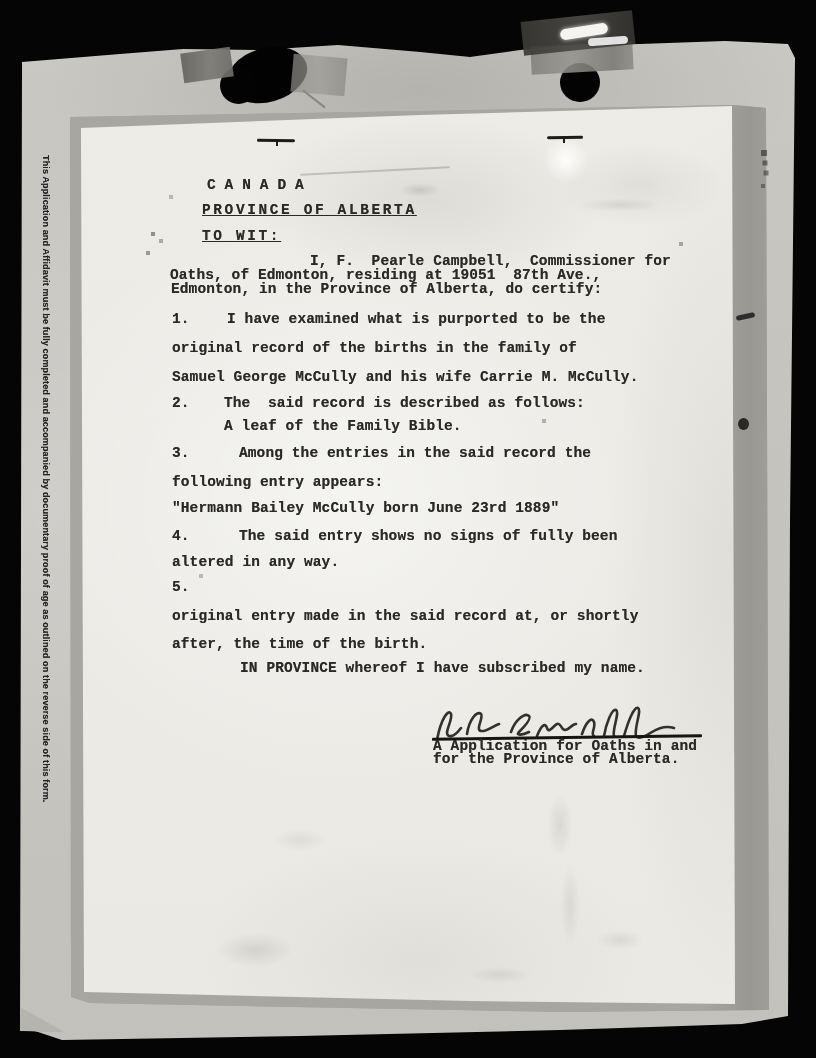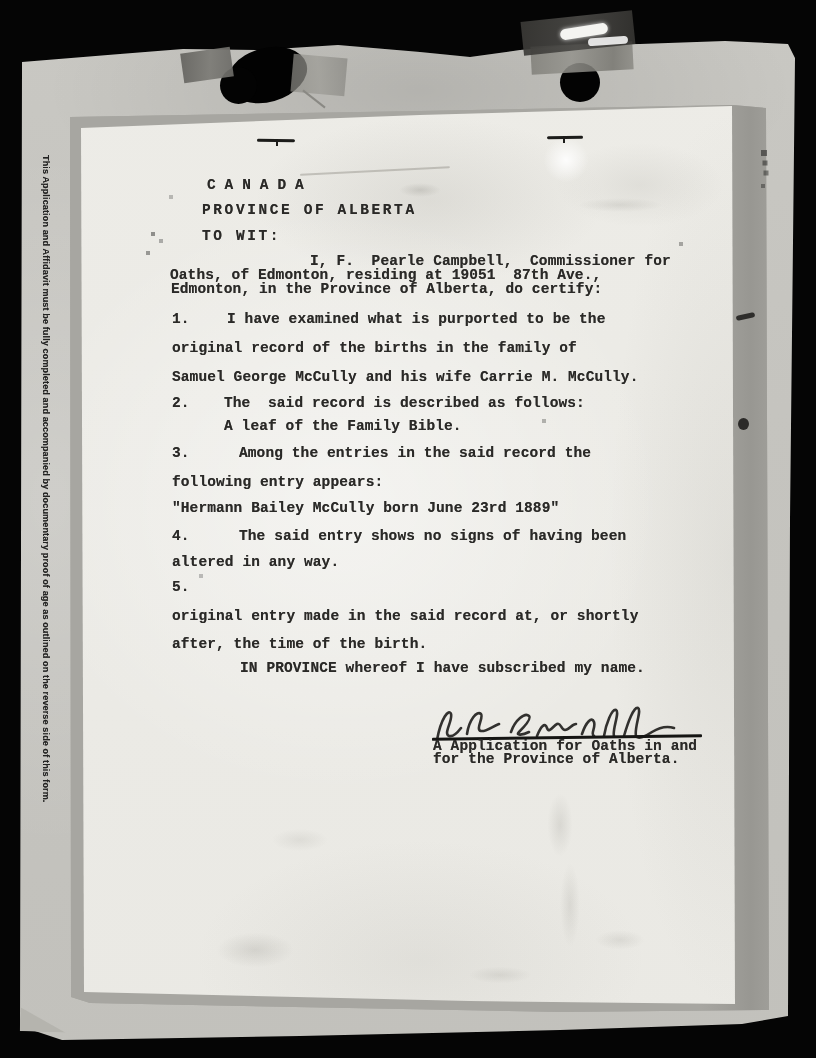--- a/index.html
+++ b/index.html
@@ -80,21 +80,21 @@
     147px 252px 0 1px rgba(50,50,48,.45),170px 196px 0 1px rgba(60,60,58,.3),
     543px 420px 0 1px rgba(60,60,58,.35),200px 575px 0 1px rgba(60,60,58,.3),
     763px 152px 0 2px rgba(40,40,38,.6),764px 162px 0 1.5px rgba(40,40,38,.55),
     765px 172px 0 1.5px rgba(40,40,38,.5),762px 185px 0 1px rgba(40,40,38,.45),
     680px 243px 0 1px rgba(60,60,58,.4);}
 
   
   .t{position:absolute;font:700 14.5px "Liberation Mono","DejaVu Sans Mono",monospace;
      color:#2a2927;white-space:pre;letter-spacing:.1px;line-height:1;
      text-shadow:0 0 .6px rgba(42,41,39,.6);}
-  .sp{letter-spacing:2.6px;}
+  .sp{letter-spacing:2.6px;text-decoration:underline;}
   .margin-note{position:absolute;left:51px;top:155px;transform:rotate(90deg);
      transform-origin:0 0;white-space:nowrap;
      font:700 9px "Liberation Sans","DejaVu Sans",sans-serif;color:#242423;
      letter-spacing:.15px;text-shadow:0 0 .5px rgba(30,30,30,.6);}
   .sig-underline{left:432px;top:736px;width:270px;height:3px;background:#151513;
      transform:rotate(-.8deg);border-radius:1px;}
   .sig-svg{left:415px;top:698px;}
 </style>
 </head>
 <body>
@@ -143,21 +143,21 @@
   <div class="t" style="left:172px;top:396px">2.</div>
   <div class="t" style="left:224px;top:396px">The  said record is described as follows:</div>
   <div class="t" style="left:224px;top:419px">A leaf of the Family Bible.</div>
 
   <div class="t" style="left:172px;top:446px">3.</div>
   <div class="t" style="left:239px;top:446px">Among the entries in the said record the</div>
   <div class="t" style="left:172px;top:475px">following entry appears:</div>
   <div class="t" style="left:172px;top:501px">"Hermann Bailey McCully born June 23rd 1889"</div>
 
   <div class="t" style="left:172px;top:529px">4.</div>
-  <div class="t" style="left:239px;top:529px">The said entry shows no signs of having been</div>
+  <div class="t" style="left:239px;top:529px">The said entry shows no signs of fully been</div>
   <div class="t" style="left:172px;top:555px">altered in any way.</div>
 
   <div class="t" style="left:172px;top:580px">5.</div>
   <div class="t" style="left:172px;top:609px">original entry made in the said record at, or shortly</div>
   <div class="t" style="left:172px;top:637px">after, the time of the birth.</div>
 
   <div class="t" style="left:240px;top:661px">IN PROVINCE whereof I have subscribed my name.</div>
 
   <div class="abs sig-svg" title="F. P. Campbell">
     <svg width="300" height="55" viewBox="0 0 300 55" xmlns="http://www.w3.org/2000/svg">

